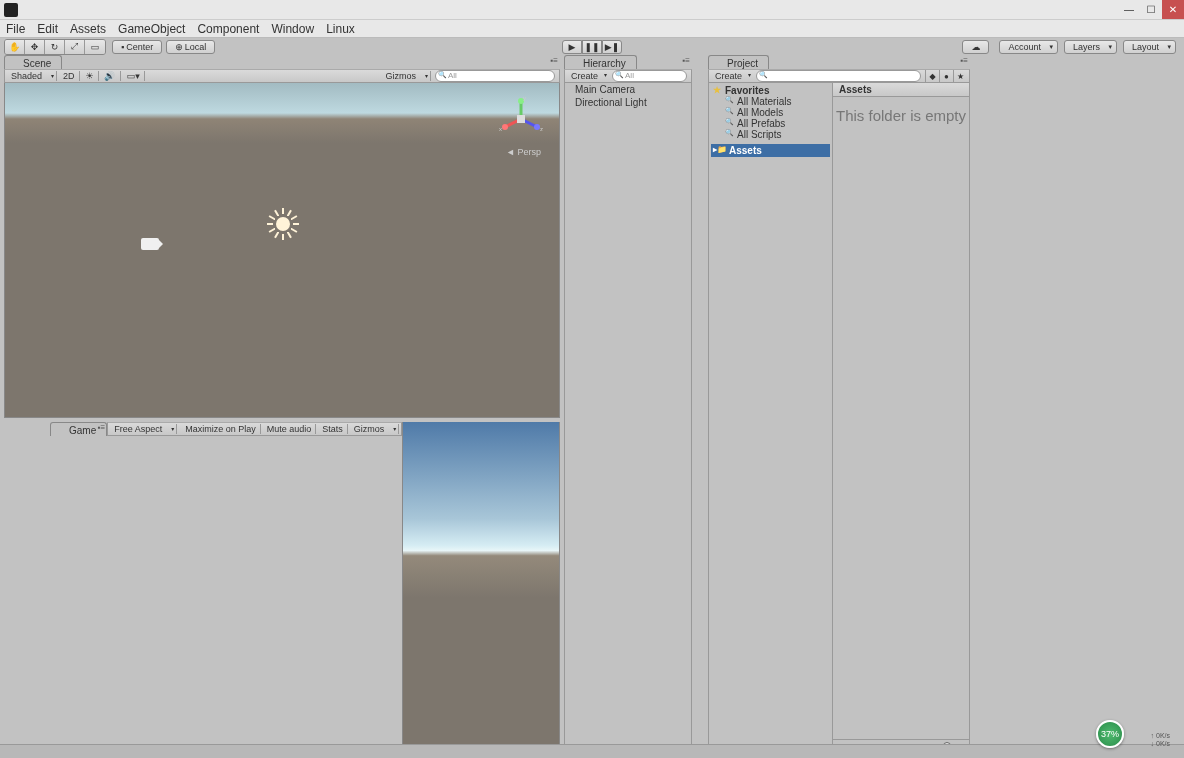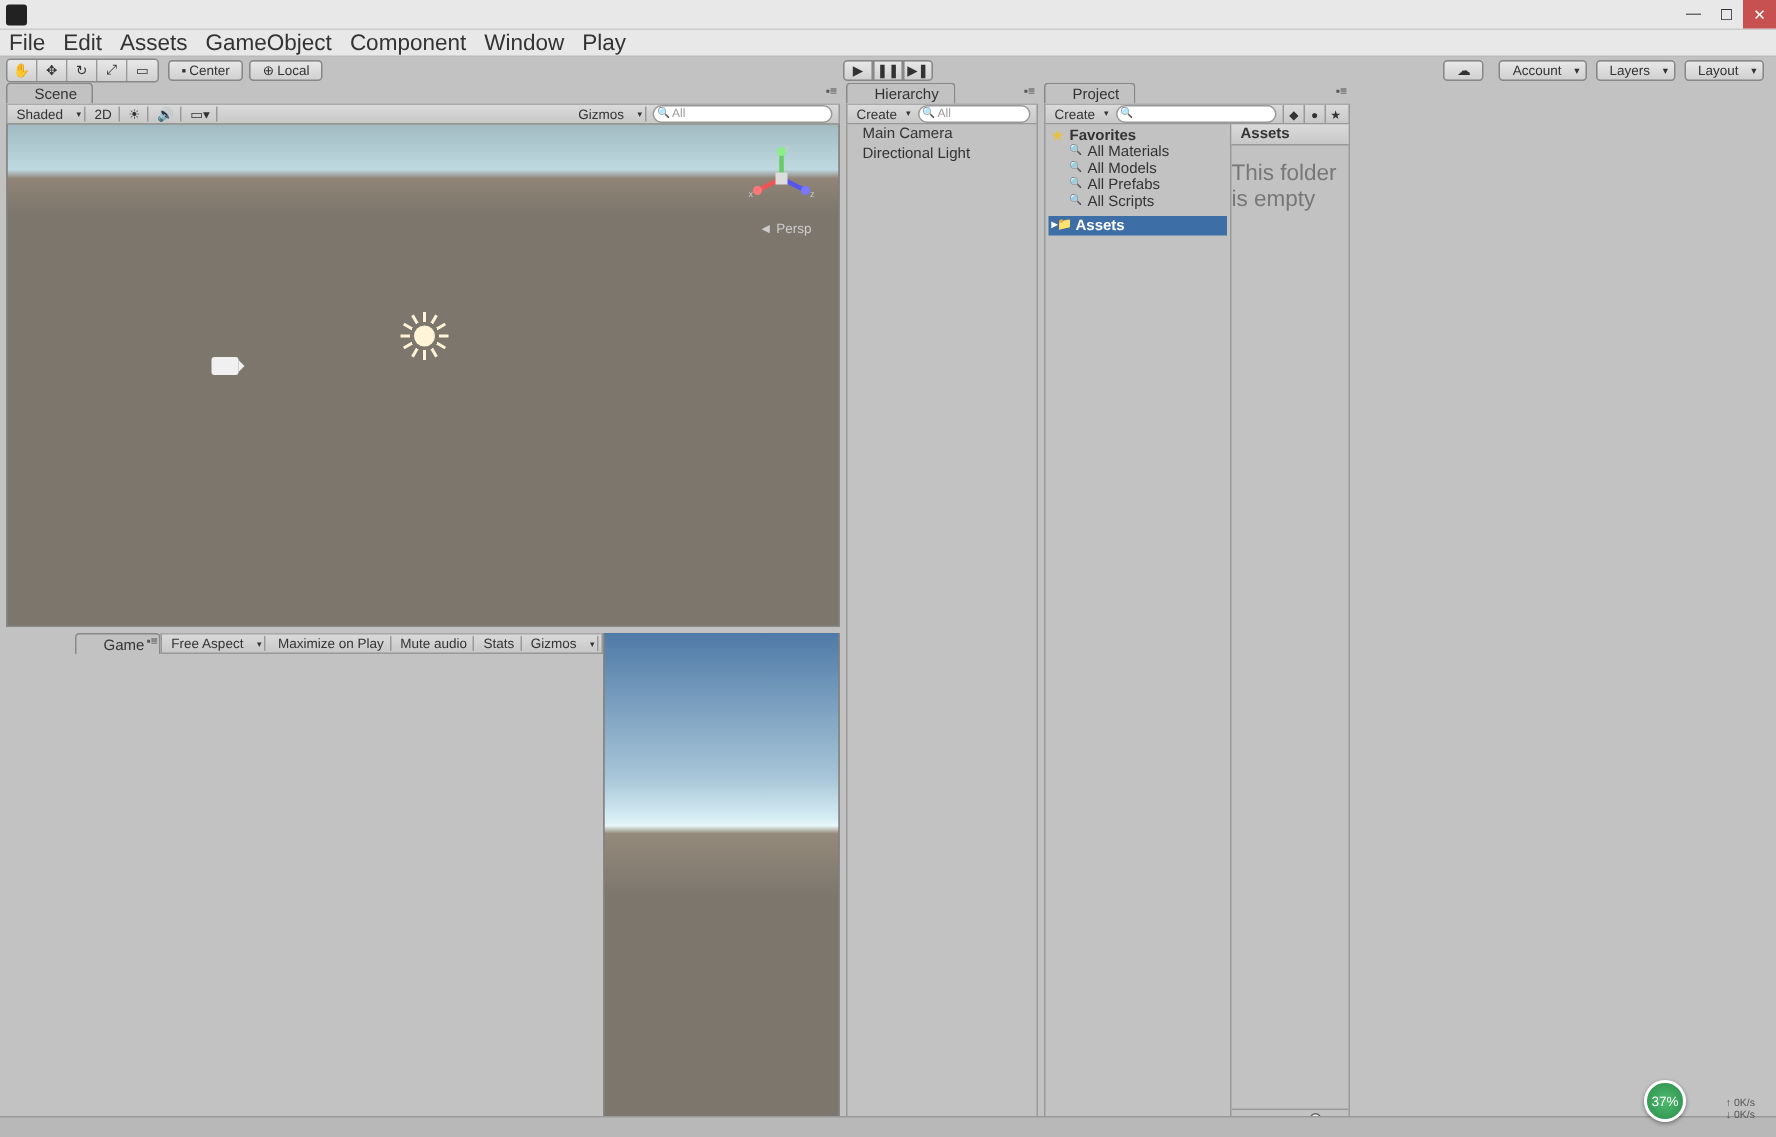--- a/index.html
+++ b/index.html
@@ -7,21 +7,21 @@
 
 
 .titlebar { height: 20px; background: #e8e8e8; display: flex; align-items: center; position: relative; border-bottom: 1px solid #ccc; }
 .titlebar .logo { width: 14px; height: 14px; margin-left: 4px; background: #222; border-radius: 2px; }
 .titlebar .title { position: absolute; left: 50%; transform: translateX(-50%); font-size: 12px; }
 .titlebar .winbtns { position: absolute; right: 0; display: flex; }
 .titlebar .winbtn { width: 22px; height: 19px; display: flex; align-items: center; justify-content: center; font-size: 10px; }
 .titlebar .winbtn.close { background: #c75050; color: #fff; }
 
 
-.menubar { height: 18px; background: #e8e8e8; display: flex; align-items: center; padding-left: 6px; gap: 12px; font-size: 15px; border-bottom: 1px solid #bbb; }
+.menubar { height: 18px; background: #e8e8e8; display: flex; align-items: center; padding-left: 6px; gap: 12px; font-size: 12px; border-bottom: 1px solid #bbb; }
 .menubar span { cursor: default; }
 
 
 .toolbar { height: 17px; background: #c2c2c2; display: flex; align-items: center; padding: 0 4px; position: relative; }
 .tool-group { display: flex; border: 1px solid #888; border-radius: 3px; overflow: hidden; margin-right: 6px; }
 .tool-btn { width: 20px; height: 14px; background: linear-gradient(#e8e8e8,#d0d0d0); border-right: 1px solid #999; display:flex; align-items:center; justify-content:center; font-size:9px; }
 .tool-btn:last-child { border-right: none; }
 .pill-btn { height: 14px; padding: 0 8px; background: linear-gradient(#e8e8e8,#d0d0d0); border: 1px solid #888; border-radius: 3px; font-size: 9px; display:flex; align-items:center; gap:2px; margin-right: 4px;}
 .toolbar .center-controls { position: absolute; left: 50%; transform: translateX(-50%); display: flex; }
 .play-btn { width: 20px; height: 14px; background: linear-gradient(#e8e8e8,#d0d0d0); border: 1px solid #888; display:flex; align-items:center; justify-content:center; font-size:9px;}
@@ -62,21 +62,21 @@
 
 .game-view { flex:1; background: #7d766d; position:relative; border:1px solid #888; border-top:none; overflow:hidden; }
 .game-sky { position:absolute; top:0; left:0; right:0; height: 176px; background: linear-gradient(#4f7aa8 0%, #7fa3c2 30%, #a8c6d8 55%, #d5ecf3 70%, #e8f6f8 73%, #948a7b 76%, #7d766d 100%); }
 
 
 .hierarchy { width: 128px; margin-left: 4px; display: flex; flex-direction: column; }
 .panel-body { flex:1; background: #c2c2c2; border:1px solid #999; border-top:none; }
 .hier-item { padding: 1px 4px 1px 10px; font-size: 10px; }
 
 
-.project { width: 204px; margin-left: 4px; display:flex; flex-direction:column; }
+.project { width: 262px; margin-left: 16px; display:flex; flex-direction:column; }
 .proj-body { flex:1; background:#c2c2c2; border:1px solid #999; border-top:none; display:flex; position:relative;}
 .proj-tree { width: 124px; border-right:1px solid #999; padding: 2px; font-size:10px;}
 .proj-tree .fav { font-weight:bold; padding-left:14px; position:relative;}
 .proj-tree .fav::before{content:"★"; position:absolute; left:2px; color:#e8c040; font-size:9px;}
 .proj-tree .fi { padding-left: 26px; position:relative;}
 .proj-tree .fi::before{content:"🔍"; position:absolute; left:14px; font-size:7px;}
 .proj-tree .assets-row { background:#3d6ea5; color:#fff; padding:1px 0 1px 18px; margin-top:4px; font-weight:bold; position:relative;}
 .proj-tree .assets-row::before{content:"▸📁"; position:absolute; left:2px; font-size:8px;}
 .proj-content { flex:1; display:flex; flex-direction:column; }
 .proj-header { background:linear-gradient(#dadada,#c8c8c8); padding:1px 6px; font-size:10px; font-weight:bold; border-bottom:1px solid #999;}
@@ -114,21 +114,21 @@
   </div>
 </div>
 
 <div class="menubar">
   <span>File</span>
   <span>Edit</span>
   <span>Assets</span>
   <span>GameObject</span>
   <span>Component</span>
   <span>Window</span>
-  <span>Play</span>
+  <span>Linux</span>
 </div>
 
 <div class="toolbar">
   <div class="tool-group">
     <div class="tool-btn">✋</div>
     <div class="tool-btn">✥</div>
     <div class="tool-btn">↻</div>
     <div class="tool-btn">⤢</div>
     <div class="tool-btn">▭</div>
   </div>

